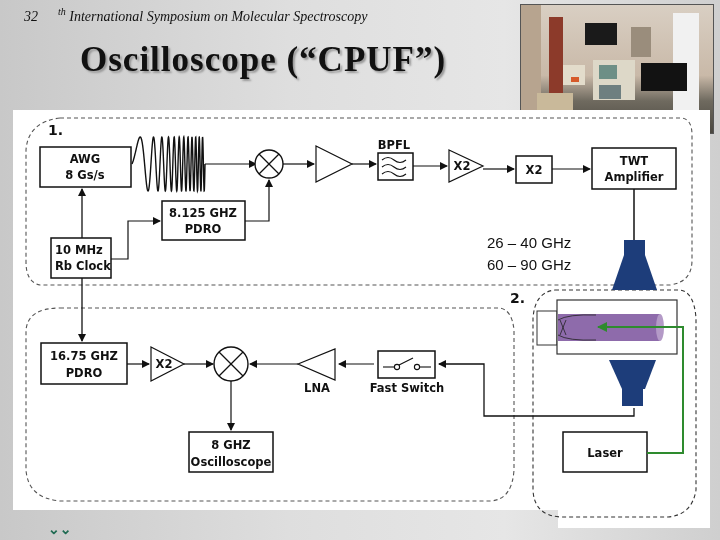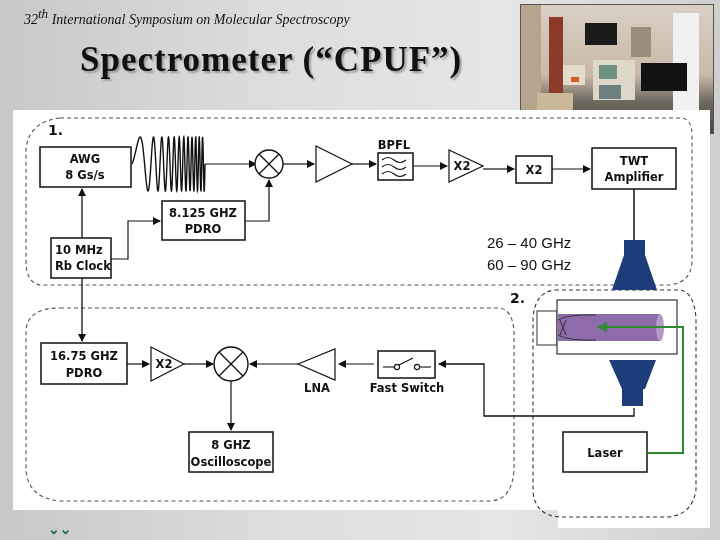--- a/index.html
+++ b/index.html
@@ -5,21 +5,21 @@
   html, body { margin:0; padding:0; }
   body {
     width:720px; height:540px; position:relative; overflow:hidden;
     background: linear-gradient(to right, #c8c8c8 0%, #dedede 40%, #e6e6e6 70%, #cfcfcf 100%);
     font-family: "Liberation Sans", sans-serif;
   }
   .conf-title {
     position:absolute; left:24px; top:6px;
     font-family:"Liberation Serif", serif; font-style:italic; font-size:14px; color:#111;
   }
-  .conf-title sup { font-size:13px; }
+  .conf-title sup { font-size:10px;margin-left:20px; }
   .slide-title {
     position:absolute; left:80px; top:40px;
     font-family:"Liberation Serif", serif; font-weight:bold; font-size:35px; color:#111;
     letter-spacing:1px;
     text-shadow: 2px 2px 2px #9a9a9a;
   }
   .photo {
     position:absolute; left:520px; top:4px; width:192px; height:128px;
     border:1px solid #555; overflow:hidden;
     background: linear-gradient(#d9cfc3 0%, #c9b9a8 55%, #6f6a5f 75%, #4a4740 100%);
@@ -33,21 +33,21 @@
   .lbl { font-family:"DejaVu Sans", sans-serif; font-weight:bold; font-size:11.5px; fill:#111; }
   .big { font-family:"Liberation Sans", sans-serif; font-size:15px; fill:#111; }
   .num { font-family:"DejaVu Sans", sans-serif; font-weight:bold; font-size:14px; fill:#111; }
   .logo { position:absolute; left:48px; top:521px; color:#1f6b52; font-size:14px; font-weight:bold; }
 </style>
 </head>
 <body>
 
 <div class="conf-title"><span>32</span><sup>th</sup><span> International Symposium on Molecular Spectroscopy</span></div>
 
-<div class="slide-title">Spectrometer (“CPUF”)</div>
+<div class="slide-title">Oscilloscope (“CPUF”)</div>
 
 <div class="photo">
   <div class="p" style="left:0;top:0;width:20px;height:128px;background:#b7a48f;"></div>
   <div class="p" style="left:28px;top:12px;width:14px;height:90px;background:#8c3a2a;"></div>
   <div class="p" style="left:64px;top:18px;width:32px;height:22px;background:#1a1a1a;"></div>
   <div class="p" style="left:152px;top:8px;width:26px;height:110px;background:#f1f1f1;"></div>
   <div class="p" style="left:120px;top:58px;width:46px;height:28px;background:#121212;"></div>
   <div class="p" style="left:72px;top:55px;width:42px;height:40px;background:#ddd8c8;"></div>
   <div class="p" style="left:78px;top:60px;width:18px;height:14px;background:#6d8f86;"></div>
   <div class="p" style="left:78px;top:80px;width:22px;height:14px;background:#6e7f80;"></div>

